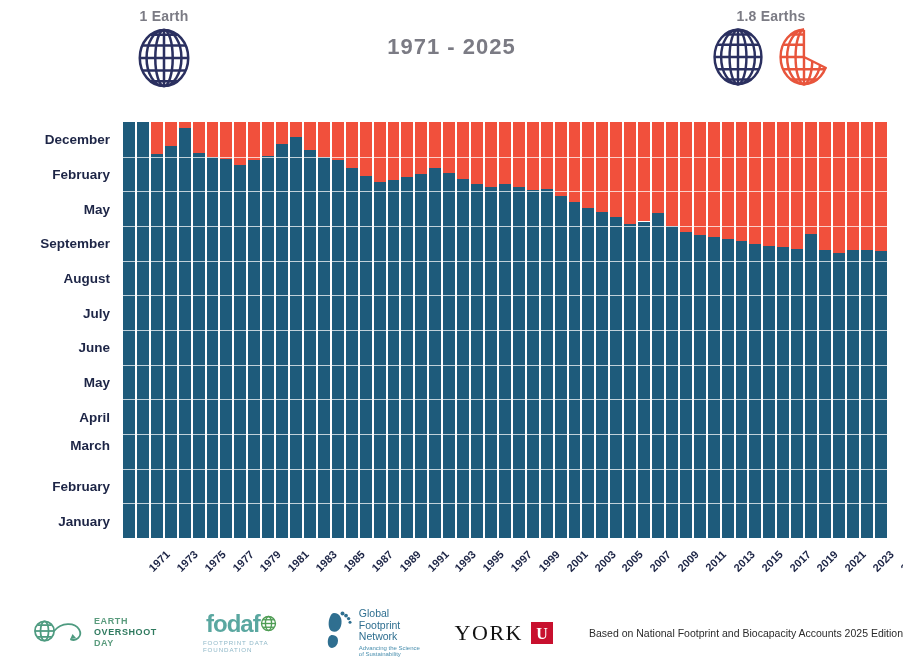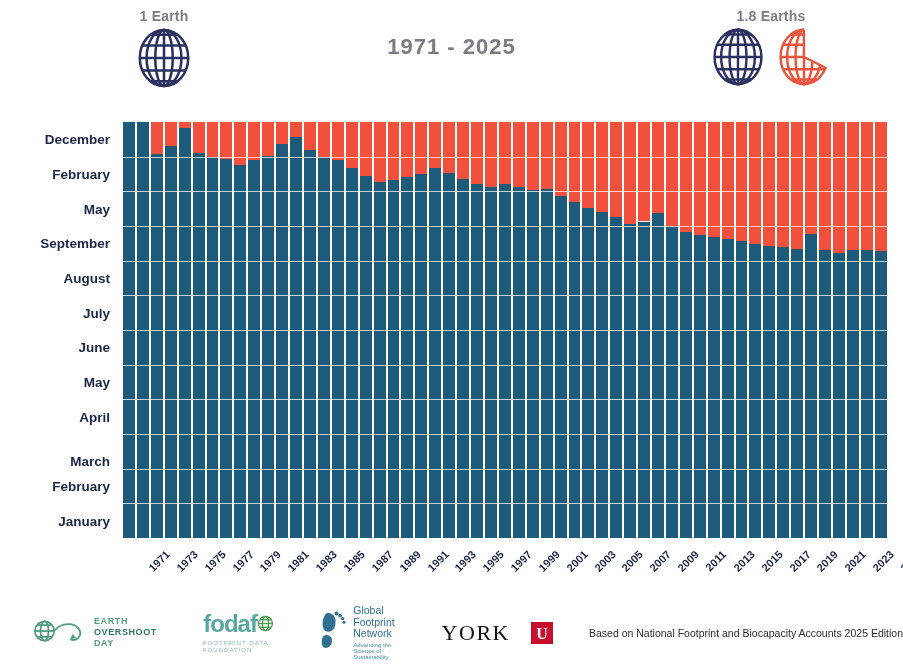--- a/index.html
+++ b/index.html
@@ -174,21 +174,21 @@
   #fodafo-word {
     font-size: 24px; font-weight: bold; color: #5aa7a0;
     letter-spacing: -1px; line-height: 1; display: flex; align-items: center;
   }
   #fodafo-sub { font-size: 6.2px; color: #8fb8c8; letter-spacing: .9px; margin-top: 3px; }
 
   #gfn-logo { margin-left: 40px; gap: 5px; }
   #gfn-text-main { font-size: 10.5px; color: #2f6f90; font-weight: normal; line-height: 1.1; }
   #gfn-text-sub  { font-size: 6px; color: #4a8fae; margin-top: 2px; }
 
-  #york-logo { margin-left: 33px; gap: 21px; align-items: center; }
+  #york-logo { margin-left: 33px; gap: 8px; align-items: center; }
   #york-word {
     font-family: "Liberation Serif", serif;
     font-size: 22px; letter-spacing: 1.5px; color: #111111;
   }
   #york-mark {
     width: 22px; height: 22px; background: #c8102e;
     color: #ffffff; font-family: "Liberation Serif", serif;
     font-size: 16px; font-weight: bold;
     display: flex; align-items: flex-end; justify-content: center;
     padding-bottom: 1px; box-sizing: border-box;
@@ -275,21 +275,21 @@
       </span>
     </div>
   </div>
 </div>
 
 <div id="chart-area">
 
   <div id="y-axis">
       <div class="y-label" style="top: 398.667px;">January</div>
       <div class="y-label" style="top: 364px;">February</div>
-      <div class="y-label" style="top: 339px;">March</div>
+      <div class="y-label" style="top: 323px;">March</div>
       <div class="y-label" style="top: 294.667px;">April</div>
       <div class="y-label" style="top: 260px;">May</div>
       <div class="y-label" style="top: 225.333px; padding-left: 48px;">June</div>
       <div class="y-label" style="top: 190.667px; margin-left: 39px;">July</div>
       <div class="y-label" style="top: 156px;">August</div>
       <div class="y-label" style="top: 121.333px;">September</div>
       <div class="y-label" style="top: 86.6667px;">May</div>
       <div class="y-label" style="top: 52px;">February</div>
       <div class="y-label" style="top: 17.3333px;">December</div>
     </div>

